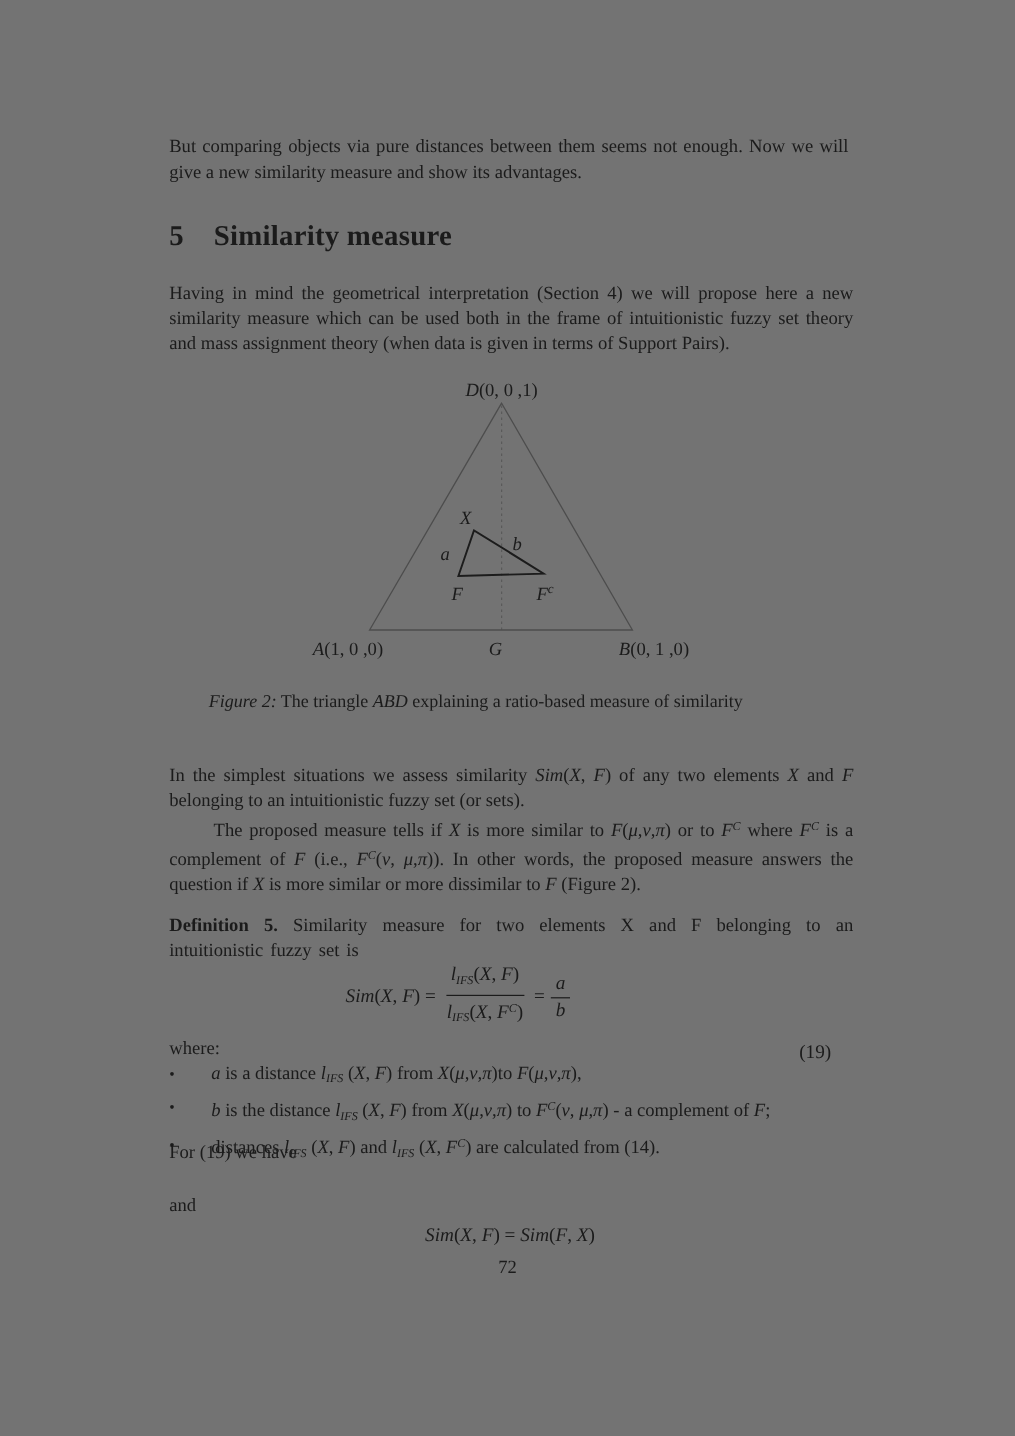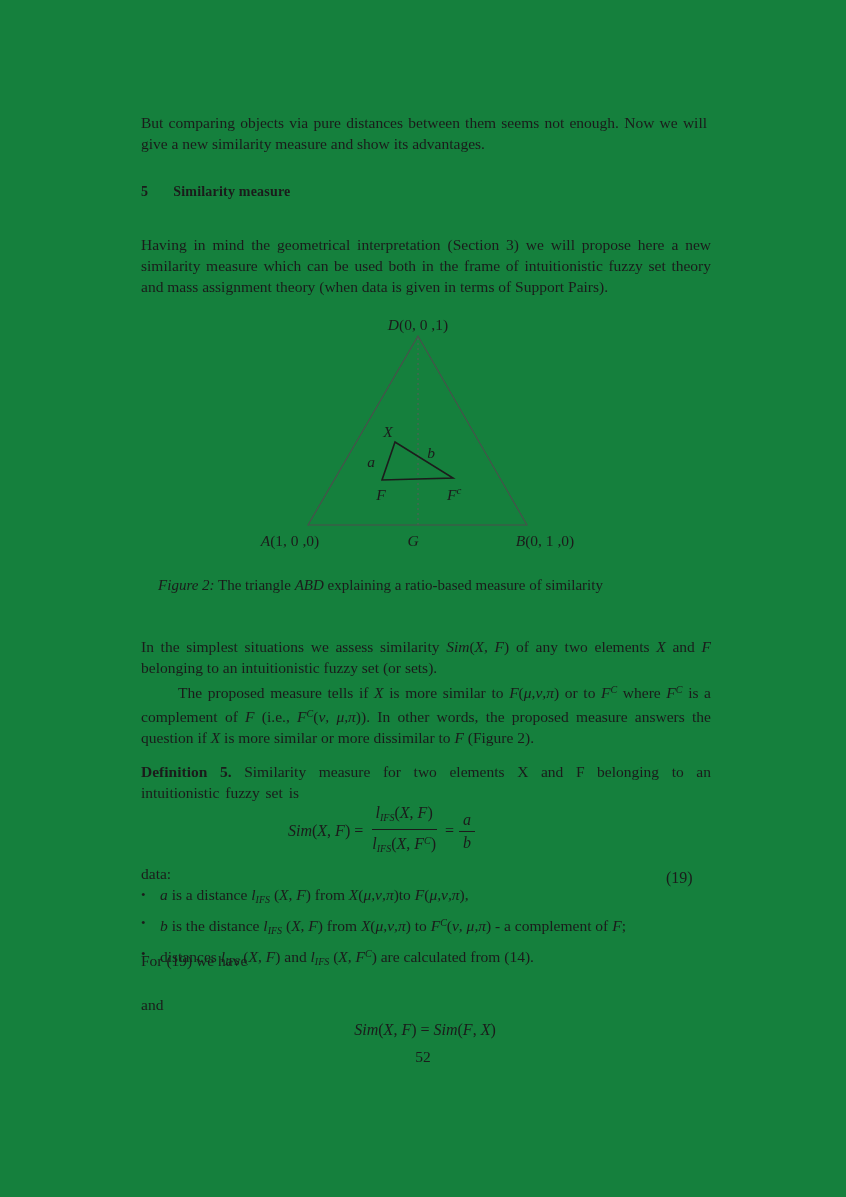--- a/index.html
+++ b/index.html
@@ -1,71 +1,71 @@
 <!DOCTYPE html>
 <html><head>
 <meta charset="utf-8">
 <style>
   html,body{margin:0;padding:0;background:#ffffff;}
   .page{
-    position:relative;width:846px;height:1197px;background:#15803d;
+    position:relative;width:846px;height:1197px;background:#737373;
     font-family:"Liberation Serif","DejaVu Serif",serif;color:#1b1b1b;overflow:hidden;
   }
   .abs{position:absolute;}
   .body-text{font-size:15.5px;line-height:21px;}
   .justify{text-align:justify;}
   .center{text-align:center;}
-  .sec-heading{font-size:14px;font-weight:bold;letter-spacing:0.2px;}
+  .sec-heading{font-size:24px;font-weight:bold;letter-spacing:0.2px;}
   .sec-num{display:inline-block;margin-right:25px;}
   .caption{font-size:15px;}
   .rs-i{font-style:italic;}
   .rs-b{font-weight:bold;}
   .rs-sup{font-size:64%;vertical-align:0.5em;}
   .rs-sub{font-size:64%;vertical-align:-0.3em;}
   .rs-i.rs-sup,.rs-i.rs-sub,.rs-sup.rs-i,.rs-sub.rs-i{font-style:italic;}
   span.rs-sup{font-size:10px;}
   span.rs-sub{font-size:10px;}
   .eq{font-size:16px;}
   .eq-row{display:flex;align-items:center;}
   .frac{display:inline-flex;flex-direction:column;align-items:center;margin:0 5px;}
   .frac .num{padding:0 4px 1px 4px;border-bottom:1px solid #1b1b1b;line-height:20px;}
   .frac .den{padding:1px 4px 0 4px;line-height:20px;}
   .bullet-row{display:flex;line-height:23px;}
   .bullet-marker{width:19px;flex:0 0 19px;font-size:13px;}
-  .bullet-text{flex:1;}
+  .bullet-text{flex:1;margin-left:16px;}
   svg text{font-family:"Liberation Serif","DejaVu Serif",serif;font-size:15.5px;fill:#1b1b1b;}
   .svg-it{font-style:italic;}
 </style>
 </head>
 <body>
 
 <div class="page">
 
   <p class="abs body-text justify" style="left:141px;top:112px;width:566px;margin:0;"><span>But comparing objects via pure distances between them seems not enough. Now we will give a new similarity measure and show its advantages.</span></p>
 
   <h2 class="abs sec-heading" style="left:141px;top:184px;margin:0;"><span class="sec-num">5</span><span>Similarity measure</span></h2>
 
-  <p class="abs body-text justify" style="left:141px;top:234px;width:570px;margin:0;"><span>Having in mind the geometrical interpretation (Section 3) we will propose here a new similarity measure which can be used both in the frame of intuitionistic fuzzy set theory and mass assignment theory (when data is given in terms of Support Pairs).</span></p>
+  <p class="abs body-text justify" style="left:141px;top:234px;width:570px;margin:0;"><span>Having in mind the geometrical interpretation (Section 4) we will propose here a new similarity measure which can be used both in the frame of intuitionistic fuzzy set theory and mass assignment theory (when data is given in terms of Support Pairs).</span></p>
 
   <svg class="abs" style="left:250px;top:314px;" width="340" height="245" viewBox="0 0 340 245">
     <line x1="168" y1="24" x2="168" y2="211" stroke="#5a5a5a" stroke-width="1" stroke-dasharray="2,3"></line>
     <polygon points="168,22 58,211 277,211" fill="none" stroke="#4d4d4d" stroke-width="1.1"></polygon>
     <polygon points="145,128 132,166 203,164" fill="none" stroke="#1c1c1c" stroke-width="1.6"></polygon>
     <text x="168" y="16" text-anchor="middle"><tspan class="svg-it">D</tspan><tspan>(0, 0 ,1)</tspan></text>
     <text x="40" y="232" text-anchor="middle"><tspan class="svg-it">A</tspan><tspan>(1, 0 ,0)</tspan></text>
     <text x="295" y="232" text-anchor="middle"><tspan class="svg-it">B</tspan><tspan>(0, 1 ,0)</tspan></text>
     <text x="163" y="232" text-anchor="middle" class="svg-it">G</text>
     <text x="138" y="123" text-anchor="middle" class="svg-it">X</text>
     <text x="121" y="153" text-anchor="middle" class="svg-it">a</text>
     <text x="181" y="144" text-anchor="middle" class="svg-it">b</text>
     <text x="131" y="186" text-anchor="middle" class="svg-it">F</text>
     <text x="197" y="186" class="svg-it"><tspan>F</tspan><tspan dy="-6" font-size="11">c</tspan></text>
   </svg>
 
-  <div class="abs caption center" style="left:0;top:577px;width:761px;"><span class="rs-i">Figure 2:</span><span> The triangle </span><span class="rs-i">ABD</span><span> explaining a ratio-based measure of similarity</span></div>
+  <div class="abs caption center" style="left:16px;top:577px;width:761px;"><span class="rs-i">Figure 2:</span><span> The triangle </span><span class="rs-i">ABD</span><span> explaining a ratio-based measure of similarity</span></div>
 
   <p class="abs body-text justify" style="left:141px;top:636px;width:570px;margin:0;"><span>In the simplest situations we assess similarity </span><span class="rs-i">Sim</span><span>(</span><span class="rs-i">X</span><span>, </span><span class="rs-i">F</span><span>) of any two elements </span><span class="rs-i">X</span><span> and </span><span class="rs-i">F</span><span> belonging to an intuitionistic fuzzy set (or sets).</span></p>
 
   <p class="abs body-text justify" style="left:141px;top:679px;width:570px;margin:0;text-indent:37px;"><span>The proposed measure tells if </span><span class="rs-i">X</span><span> is more similar to </span><span class="rs-i">F</span><span>(</span><span class="rs-i">μ,ν,π</span><span>) or to </span><span class="rs-i">F</span><span class="rs-i rs-sup">C</span><span> where </span><span class="rs-i">F</span><span class="rs-i rs-sup">C</span><span> is a complement of </span><span class="rs-i">F</span><span> (i.e., </span><span class="rs-i">F</span><span class="rs-i rs-sup">C</span><span>(</span><span class="rs-i">ν, μ,π</span><span>)). In other words, the proposed measure answers the question if </span><span class="rs-i">X</span><span> is more similar or more dissimilar to </span><span class="rs-i">F</span><span> (Figure 2).</span></p>
 
   <p class="abs body-text justify" style="left:141px;top:761px;width:570px;margin:0;word-spacing:2px;"><span class="rs-b">Definition 5.</span><span> Similarity measure for two elements X and F belonging to an intuitionistic fuzzy set is</span></p>
 
   <div class="abs eq eq-row" style="left:288px;top:808px;height:46px;">
     <span><span class="rs-i">Sim</span><span>(</span><span class="rs-i">X</span><span>, </span><span class="rs-i">F</span><span>) = </span></span>
     <span class="frac">
@@ -73,21 +73,21 @@
       <span class="den"><span class="rs-i">l</span><span class="rs-i rs-sub">IFS</span><span>(</span><span class="rs-i">X</span><span>, </span><span class="rs-i">F</span><span class="rs-i rs-sup">C</span><span>)</span></span>
     </span>
     <span>=</span>
     <span class="frac">
       <span class="num"><span class="rs-i">a</span></span>
       <span class="den"><span class="rs-i">b</span></span>
     </span>
   </div>
   <span class="abs eq" style="left:666px;top:821px;margin-top:48px;">(19)</span>
 
-  <div class="abs body-text" style="left:141px;top:863px;">data:</div>
+  <div class="abs body-text" style="left:141px;top:863px;">where:</div>
 
   <div class="abs body-text" style="left:141px;top:883px;width:585px;">
     <div class="bullet-row">
       <span class="bullet-marker">•</span>
       <span class="bullet-text"><span class="rs-i">a</span><span> is a distance </span><span class="rs-i">l</span><span class="rs-i rs-sub">IFS</span><span> (</span><span class="rs-i">X</span><span>, </span><span class="rs-i">F</span><span>)</span><span> from </span><span class="rs-i">X</span><span>(</span><span class="rs-i">μ,ν,π</span><span>)to </span><span class="rs-i">F</span><span>(</span><span class="rs-i">μ,ν,π</span><span>),</span></span>
     </div>
     <div class="bullet-row">
       <span class="bullet-marker">•</span>
       <span class="bullet-text"><span class="rs-i">b</span><span> is the distance </span><span class="rs-i">l</span><span class="rs-i rs-sub">IFS</span><span> (</span><span class="rs-i">X</span><span>, </span><span class="rs-i">F</span><span>)</span><span> from </span><span class="rs-i">X</span><span>(</span><span class="rs-i">μ,ν,π</span><span>) to </span><span class="rs-i">F</span><span class="rs-i rs-sup">C</span><span>(</span><span class="rs-i">ν, μ,π</span><span>) - a complement of </span><span class="rs-i">F</span><span>;</span></span>
     </div>
@@ -97,15 +97,15 @@
     </div>
   </div>
 
   <div class="abs body-text" style="left:141px;top:950px;">For (19) we have</div>
 
 
   <div class="abs body-text" style="left:141px;top:994px;">and</div>
 
   <div class="abs eq center" style="left:140px;top:1021px;width:570px;"><span class="rs-i">Sim</span><span>(</span><span class="rs-i">X</span><span>, </span><span class="rs-i">F</span><span>) = </span><span class="rs-i">Sim</span><span>(</span><span class="rs-i">F</span><span>, </span><span class="rs-i">X</span><span>)</span></div>
 
-  <div class="abs body-text center" style="left:0;top:1046px;width:846px;">52</div>
+  <div class="abs body-text center" style="left:0;top:1046px;width:846px;">72</div>
 
 </div>
 
 </body></html>

